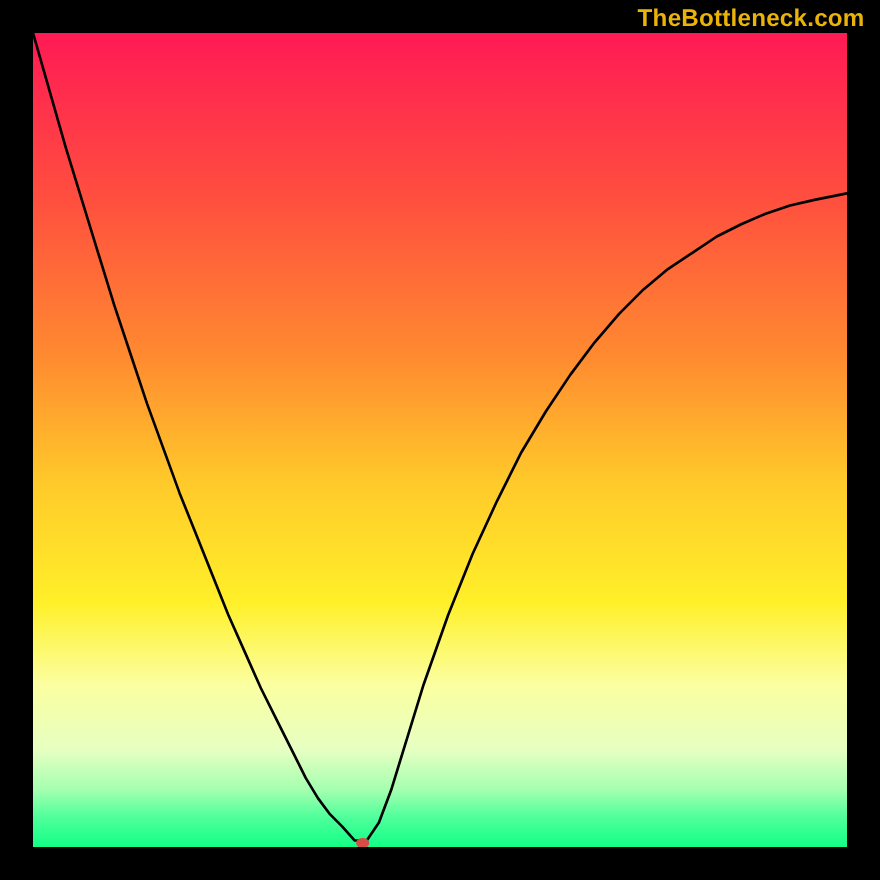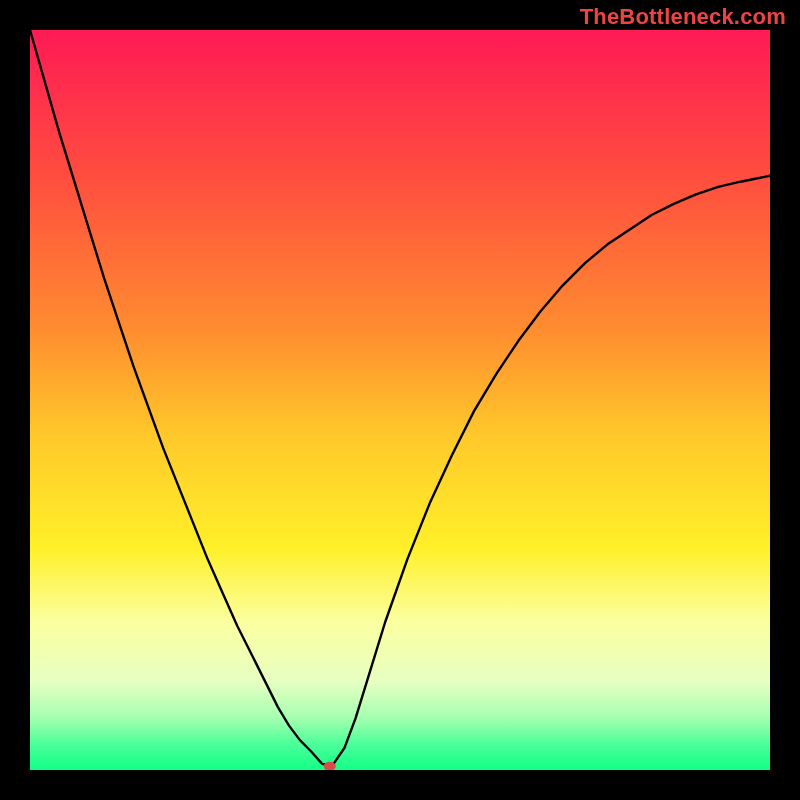--- a/index.html
+++ b/index.html
@@ -23,21 +23,21 @@
     position: absolute;
     left: 30px;
     top: 30px;
     width: 740px;
     height: 740px;
   }
   .watermark {
     position: absolute;
     top: 4px;
     right: 14px;
-    color: #ef4444;
+    color: #eab308;
     font-size: 22px;
     font-weight: 600;
     letter-spacing: 0.2px;
     user-select: none;
   }
 </style>
 </head>
 <body>
 
 <div class="frame">

